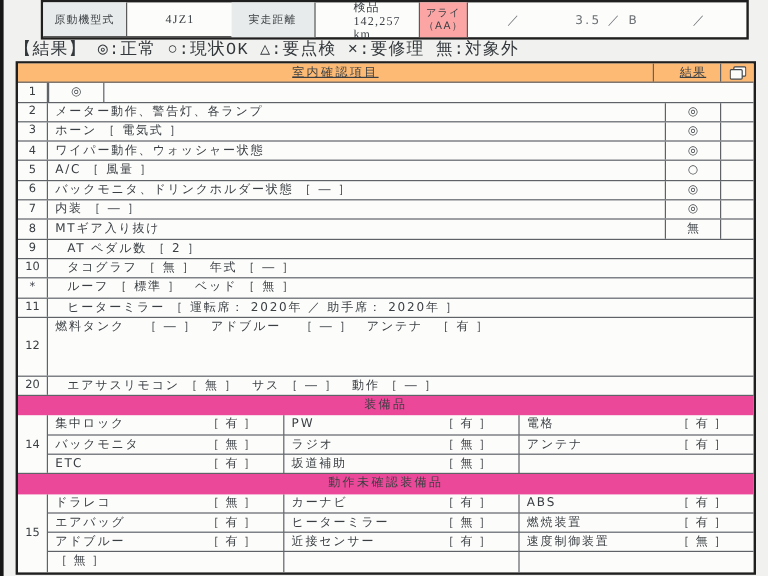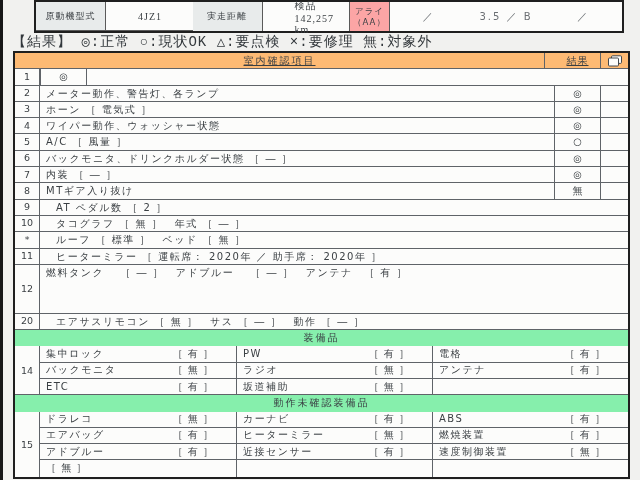--- a/index.html
+++ b/index.html
@@ -48,23 +48,23 @@
   .r-std{height:var(--rh);line-height:var(--rh);}
   .r-std .c-text{flex:1;padding-left:6px;letter-spacing:1.5px;overflow:hidden;}
   .r-std .c-res{width:45px;text-align:center;border-left:1px solid #5f6368;}
   .r-std .c-photo{width:27px;border-left:1px solid #5f6368;}
   .r-plain{height:var(--rh);line-height:var(--rh);}
   .r-plain .c-full{flex:1;padding-left:6px;letter-spacing:1.5px;overflow:hidden;margin-left:10px;}
   .r-multi .c-lines{flex:1;display:flex;flex-direction:column;}
   .r-multi .line{height:var(--rh);line-height:var(--rh);padding-left:6px;letter-spacing:1.5px;overflow:hidden;}
   .h3{height:calc(var(--rh)*3);}
   .h4{height:calc(var(--rh)*4);}
-  .sec-hdr{background:#86efac;height:var(--rh);line-height:var(--rh);text-align:center;letter-spacing:2px;display:block;}
+  .sec-hdr{background:#ec4899;height:var(--rh);line-height:var(--rh);text-align:center;letter-spacing:2px;display:block;}
   .r-equip .c-grid{flex:1;display:grid;grid-template-columns:1fr 1fr 1fr;}
-  .ecell{display:flex;justify-content:space-between;align-items:center;height:var(--rh);line-height:var(--rh);padding:0 22px 0 6px;letter-spacing:1.5px;border-bottom:1px solid #5f6368;border-left:1px solid #5f6368;box-sizing:border-box;overflow:hidden;}
+  .ecell{display:flex;justify-content:space-between;align-items:flex-start;height:var(--rh);line-height:var(--rh);padding:0 22px 0 6px;letter-spacing:1.5px;border-bottom:1px solid #5f6368;border-left:1px solid #5f6368;box-sizing:border-box;overflow:hidden;}
   .ecell.col1{border-left:none;}
   .ecell.lastrow{border-bottom:none;}
   .ev{letter-spacing:1px;}
   svg.photos{display:block;}
 </style>
 </head>
 <body>
 
 <div class="edge-strip"></div>
 <div class="sheet">

